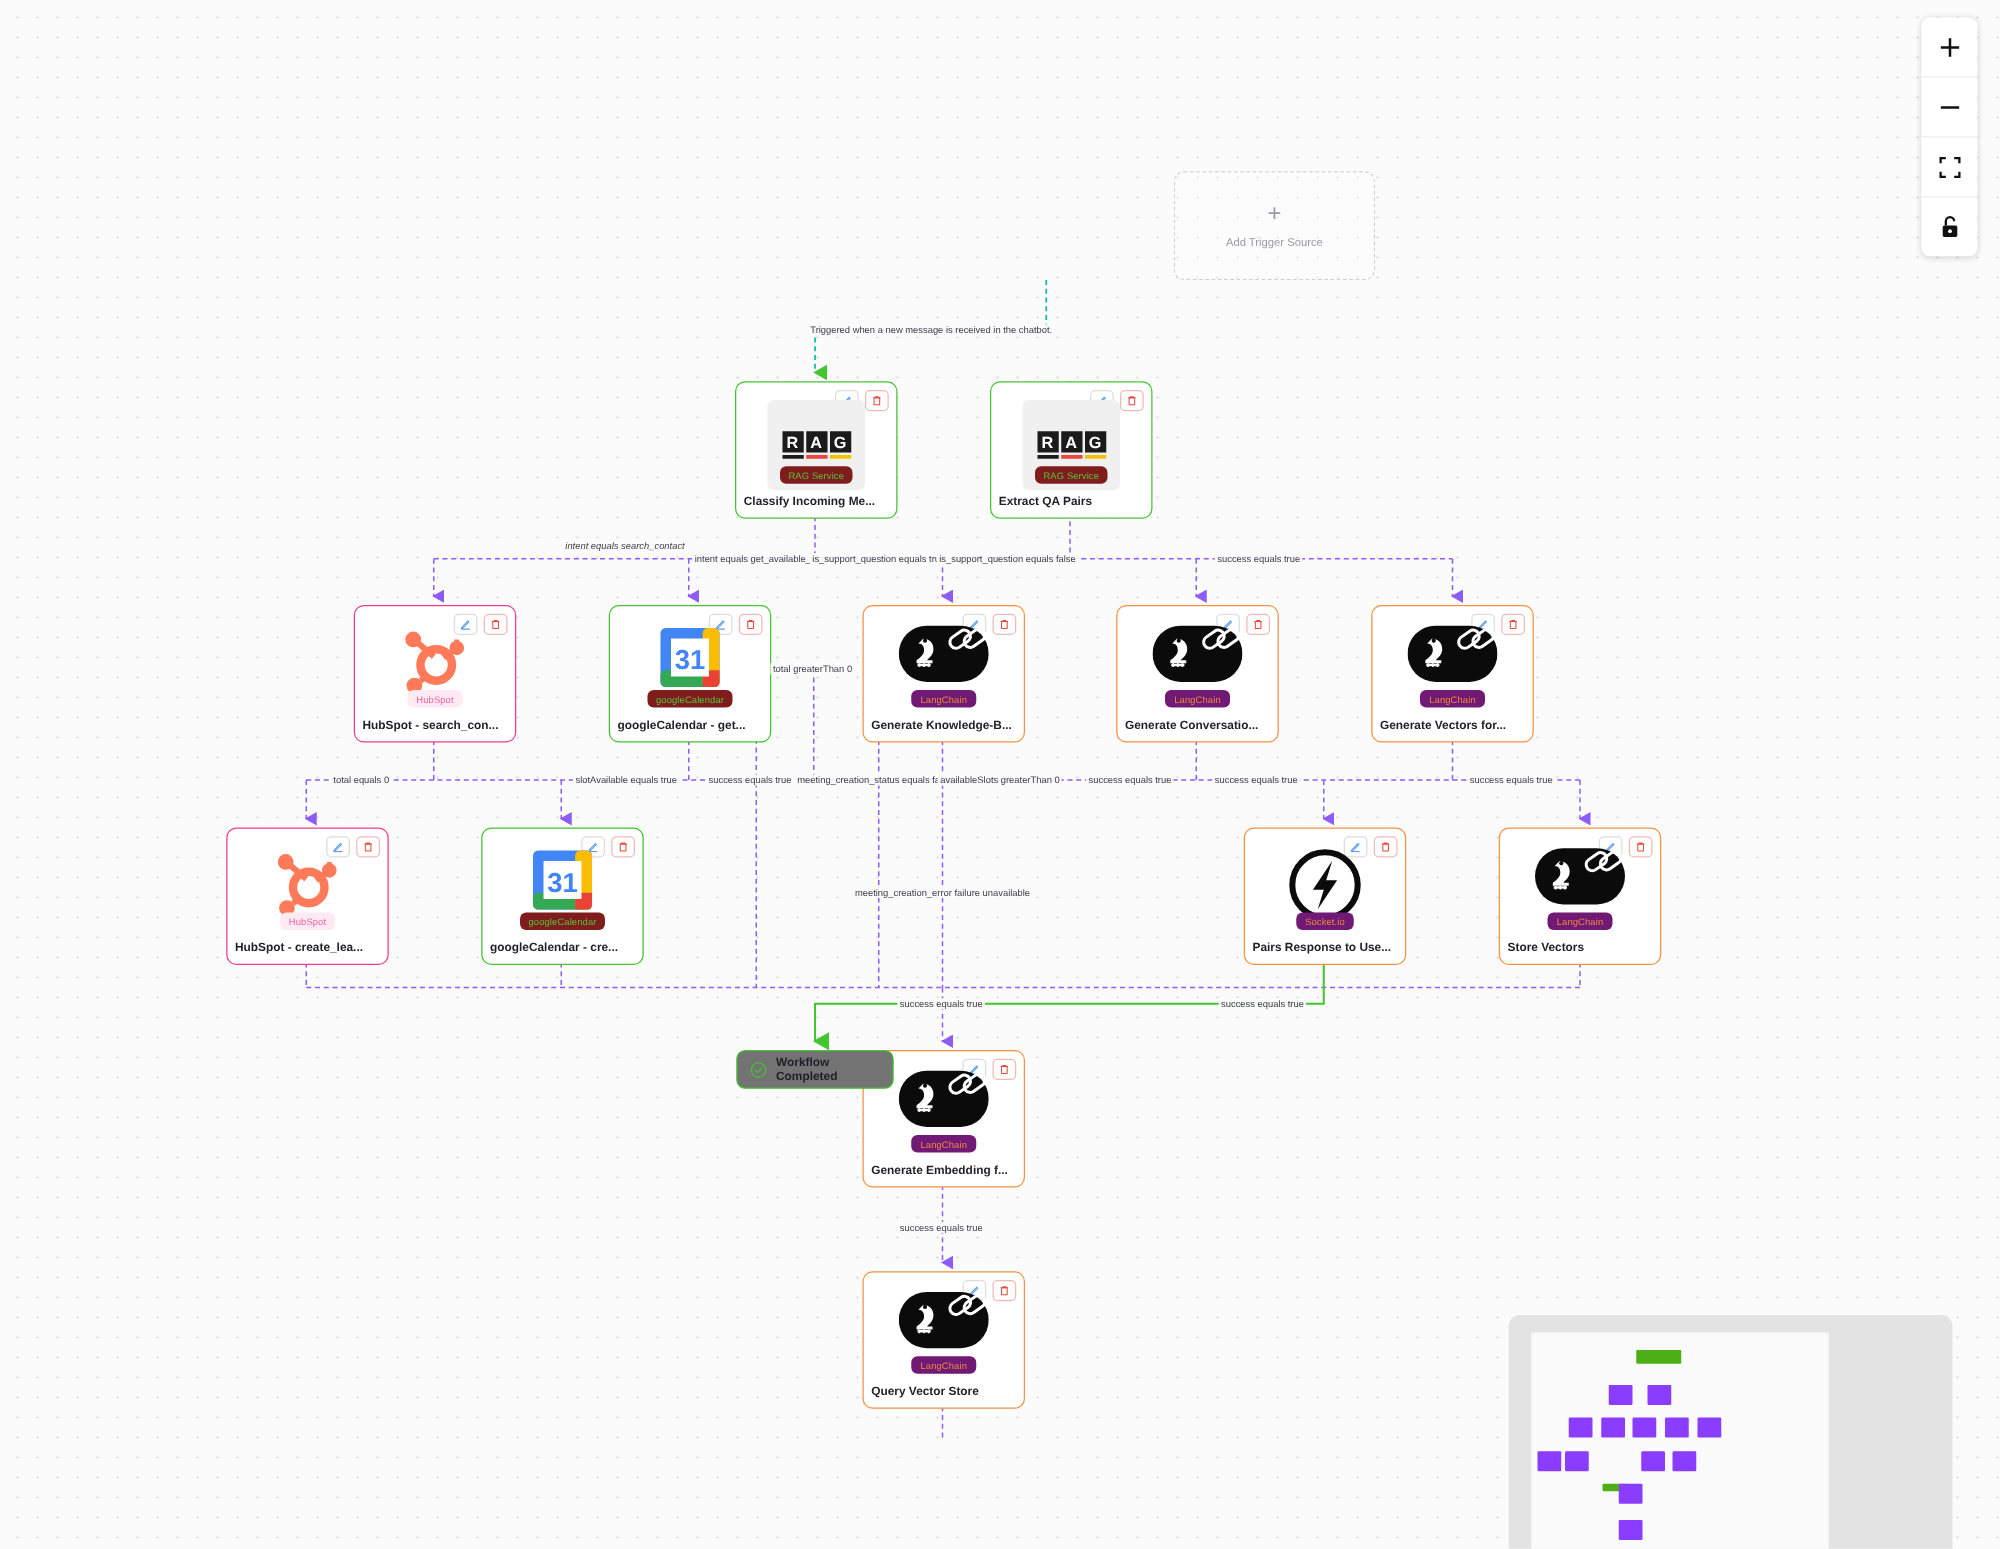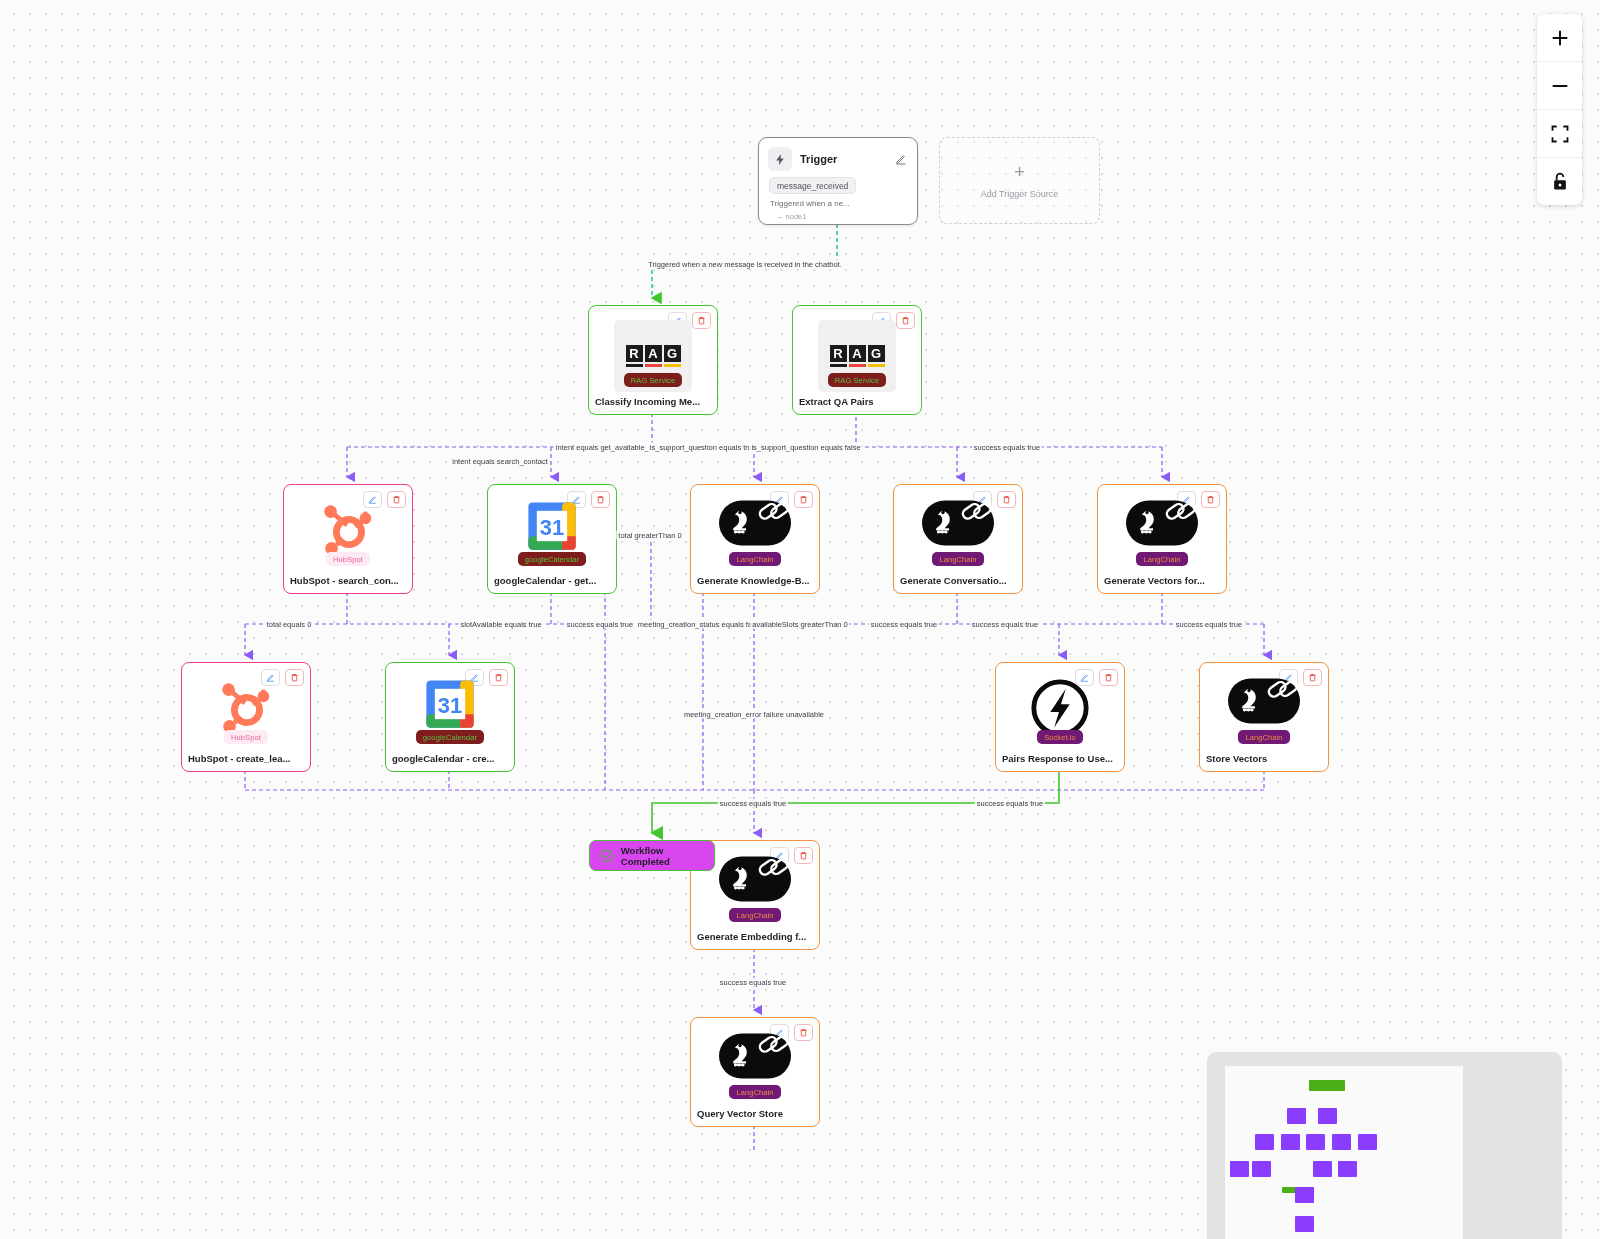--- a/index.html
+++ b/index.html
@@ -76,21 +76,21 @@
   .rag-box{width:78px;height:72px;background:#f0f0f0;border-radius:5px;display:flex;align-items:center;justify-content:center;}
   .rag-letters{display:flex;gap:2px;}
   .rag-l{width:17px;}
   .rag-l .sq{width:17px;height:17px;background:#1b1b1b;color:#fff;font-size:13px;font-weight:bold;
     display:flex;align-items:center;justify-content:center;font-family:"Liberation Sans",sans-serif;}
   .rag-l .bar{height:2.5px;margin-top:2px;}
 
   
   .wf-complete{
     position:absolute;left:589px;top:840px;width:126px;height:31px;
-    background:#d946ef;border:1.8px solid #42c52e;border-radius:7px;
+    background:#737373;border:1.8px solid #42c52e;border-radius:7px;
     display:flex;align-items:center;padding-left:10px;gap:7px;box-sizing:border-box;
   }
   .wf-complete .txt{font-size:9.5px;font-weight:bold;color:#1f1f26;}
 
   
   .elabel{
     position:absolute;font-size:7.5px;color:#3d3d46;white-space:nowrap;
     background:rgba(251,251,251,.92);padding:0 2px;transform:translate(-50%,-50%);
   }
 
@@ -162,37 +162,20 @@
     <path d="M754,790 L754,833" fill="none" stroke="#8b5cf6" stroke-width="1.2" stroke-dasharray="4 3" marker-end="url(#ap)"></path>
 
     <path d="M1059,770 L1059,803 L652,803 L652,833" fill="none" stroke="#42c52e" stroke-width="1.6" marker-end="url(#ag)"></path>
 
     <path d="M754,948 L754,1010" fill="none" stroke="#8b5cf6" stroke-width="1.2" stroke-dasharray="4 3" marker-end="url(#ap)"></path>
     <path d="M754,1125 L754,1150" fill="none" stroke="#8b5cf6" stroke-width="1.2" stroke-dasharray="4 3"></path>
 
     <path d="M715,856 L754,856" fill="none" stroke="#f59240" stroke-width="1.4"></path>
   </svg>
 
-  <div class="trigger-card">
-    <div class="trigger-head">
-      <div class="trig-icon">
-        <svg width="13" height="13" viewBox="0 0 24 24">
-            <path d="M13 2 L4 14 h6 l-1 8 9-12 h-6 z" fill="#52525b"></path>
-          </svg>
-      </div>
-      <div class="trig-title">Trigger</div>
-      <svg class="edit-pencil" viewBox="0 0 24 24">
-        <path d="M3 21 l3-1 13-13-2-2L4 18z" fill="none" stroke="#555" stroke-width="2"></path>
-        <path d="M3 22 h18" stroke="#555" stroke-width="2"></path>
-      </svg>
-    </div>
-    <div class="trig-chip">message_received</div>
-    <div class="trig-desc">Triggered when a ne...</div>
-    <div class="trig-node">→ node1</div>
-  </div>
 
   <div class="add-trigger">
     <div class="add-plus">+</div>
     <div class="add-label">Add Trigger Source</div>
   </div>
 
   <div id="node-layer">
       <div class="node n-green" style="left: 588px; top: 305px; width: 128px; height: 108px;">
         <div class="tools">
           <div class="tbtn">
@@ -635,21 +618,21 @@
   <div class="wf-complete">
     <svg width="14" height="14" viewBox="0 0 24 24">
       <circle cx="12" cy="12" r="10" fill="none" stroke="#42c52e" stroke-width="1.8"></circle>
       <path d="M7 12.5 l3.2 3.2 L17 8.8" fill="none" stroke="#42c52e" stroke-width="1.8"></path>
     </svg>
     <span class="txt">Workflow Completed</span>
   </div>
 
   <div id="label-layer">
       <div class="elabel" style="left: 745px; top: 264px;">Triggered when a new message is received in the chatbot.</div>
-      <div class="elabel" style="left: 500px; top: 461px;">intent equals search_contact</div>
+      <div class="elabel" style="left: 500px; top: 437px; font-style: italic;">intent equals search_contact</div>
       <div class="elabel" style="left: 610px; top: 447px;">intent equals get_available_slots</div>
       <div class="elabel" style="left: 703px; top: 447px;">is_support_question equals true</div>
       <div class="elabel" style="left: 806px; top: 447px;">is_support_question equals false</div>
       <div class="elabel" style="left: 1007px; top: 447px;">success equals true</div>
       <div class="elabel" style="left: 650px; top: 535px;">total greaterThan 0</div>
       <div class="elabel" style="left: 289px; top: 624px;">total equals 0</div>
       <div class="elabel" style="left: 501px; top: 624px;">slotAvailable equals true</div>
       <div class="elabel" style="left: 600px; top: 624px;">success equals true</div>
       <div class="elabel" style="left: 702px; top: 624px;">meeting_creation_status equals failure</div>
       <div class="elabel" style="left: 800px; top: 624px;">availableSlots greaterThan 0</div>

